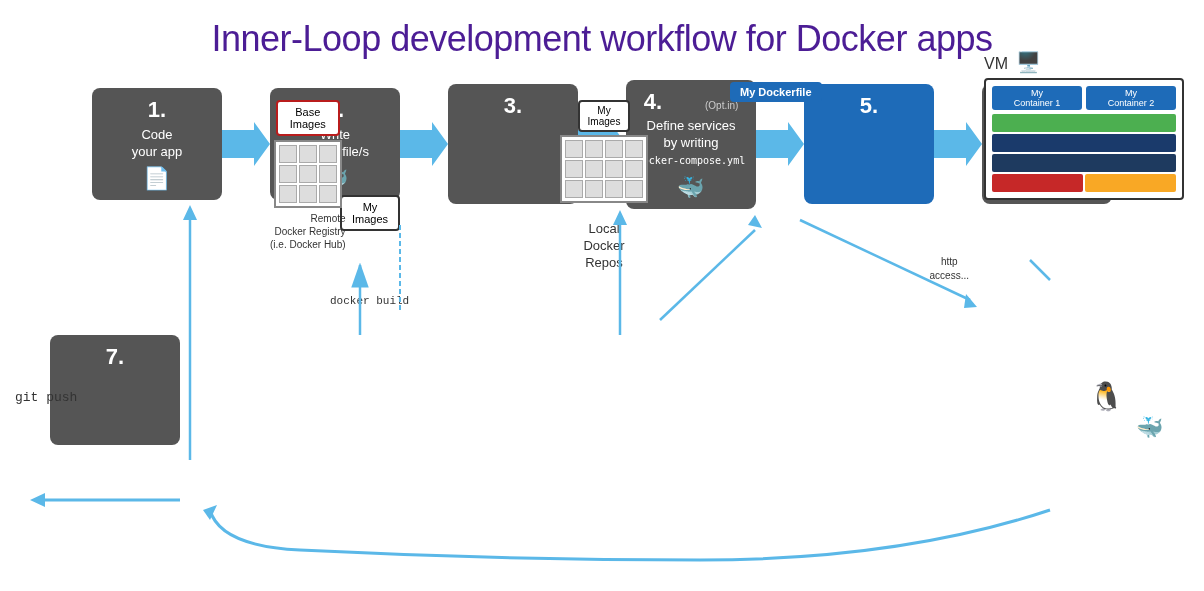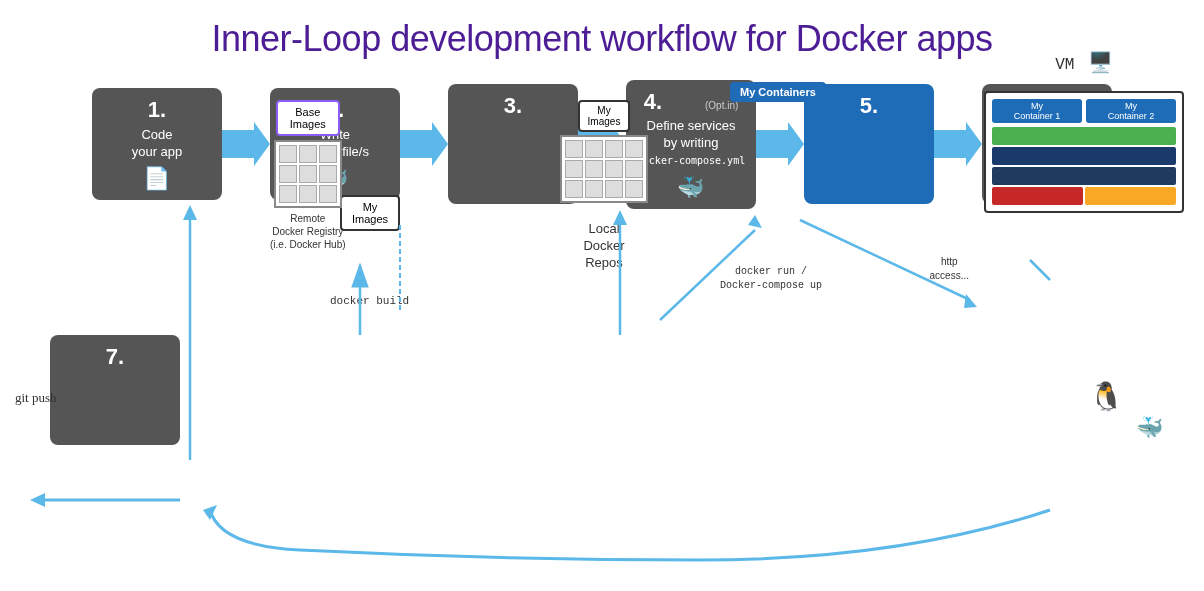--- a/index.html
+++ b/index.html
@@ -84,21 +84,21 @@
     .registry-box {
       position: absolute;
       left: 270px;
       top: 30px;
       display: flex;
       flex-direction: column;
       align-items: center;
     }
     .image-box {
       background: #fff;
-      border: 2px solid #8b5cf6;
+      border: 2px solid #b91c1c;
       border-radius: 4px;
       padding: 4px 12px;
       font-size: 11px;
       text-align: center;
       white-space: nowrap;
     }
     .registry-grid {
       display: grid;
       grid-template-columns: repeat(3, 18px);
       grid-template-rows: repeat(3, 18px);
@@ -107,21 +107,21 @@
       border: 2px solid #888;
       padding: 3px;
       background: #fff;
     }
     .registry-cell {
       background: #ddd;
       border: 1px solid #aaa;
     }
     .registry-label {
       font-size: 10px;
-      text-align: center;
+      text-align: right;
       margin-top: 4px;
       color: #333;
       line-height: 1.3;
     }
     
     .local-repos {
       position: absolute;
       left: 560px;
       top: 30px;
       display: flex;
@@ -146,24 +146,23 @@
     }
     
     .vm-section {
       position: absolute;
       right: 20px;
       top: -20px;
     }
     .vm-label {
       font-size: 16px;
       font-weight: 500;
-      text-align: center;
-      color: #333;
-      margin-bottom: 16px;
-      font-family: Liberation Mono, monospace;
+      text-align: left;
+      color: #333;
+      margin-bottom: 4px;
     }
     .vm-outer {
       border: 2px solid #333;
       border-radius: 4px;
       padding: 6px;
       background: #fff;
       width: 200px;
     }
     .vm-containers-row {
       display: flex;
@@ -201,21 +200,21 @@
       top: 265px;
       display: flex;
       flex-direction: column;
       align-items: center;
     }
     
     .git-push-label {
       position: absolute;
       left: 15px;
       top: 320px;
-      font-family: Liberation Serif, serif;
+      font-family: Liberation Mono, monospace;
       font-size: 13px;
       color: #333;
     }
     
     .arrows-overlay {
       position: absolute;
       top: 0; left: 0;
       width: 1204px;
       height: 510px;
       pointer-events: none;
@@ -372,21 +371,21 @@
       <span class="step-number">6.</span>
       <span class="step-label">Test<br>your app or<br>microservices</span>
     </div>
   </div>
 
   <div class="my-images-top">
     <span>My<br>Images</span>
   </div>
 
   <div class="my-containers-box">
-    <span>My Containers</span>
+    <span>My Dockerfile</span>
   </div>
 
   <div class="docker-build-label">
     <span>docker build</span>
   </div>
 
   <div class="registry-box">
 
     <div class="image-box">
       <span>Base<br>Images</span>
@@ -423,23 +422,20 @@
       <div class="registry-cell"></div>
         <div class="registry-cell"></div>
         <div class="registry-cell"></div>
         <div class="registry-cell"></div>
     </div>
     <div class="local-label">
       <span>Local<br>Docker<br>Repos</span>
     </div>
   </div>
 
-  <div class="docker-run-label">
-    <span>docker run /<br>Docker-compose up</span>
-  </div>
 
   <div class="http-label">
     <span>http<br>access...</span>
   </div>
 
   <div class="vm-section">
     <div class="vm-label">
       <span>VM</span>
       <span style="font-size:20px;margin-left:4px;">🖥️</span>
     </div>

